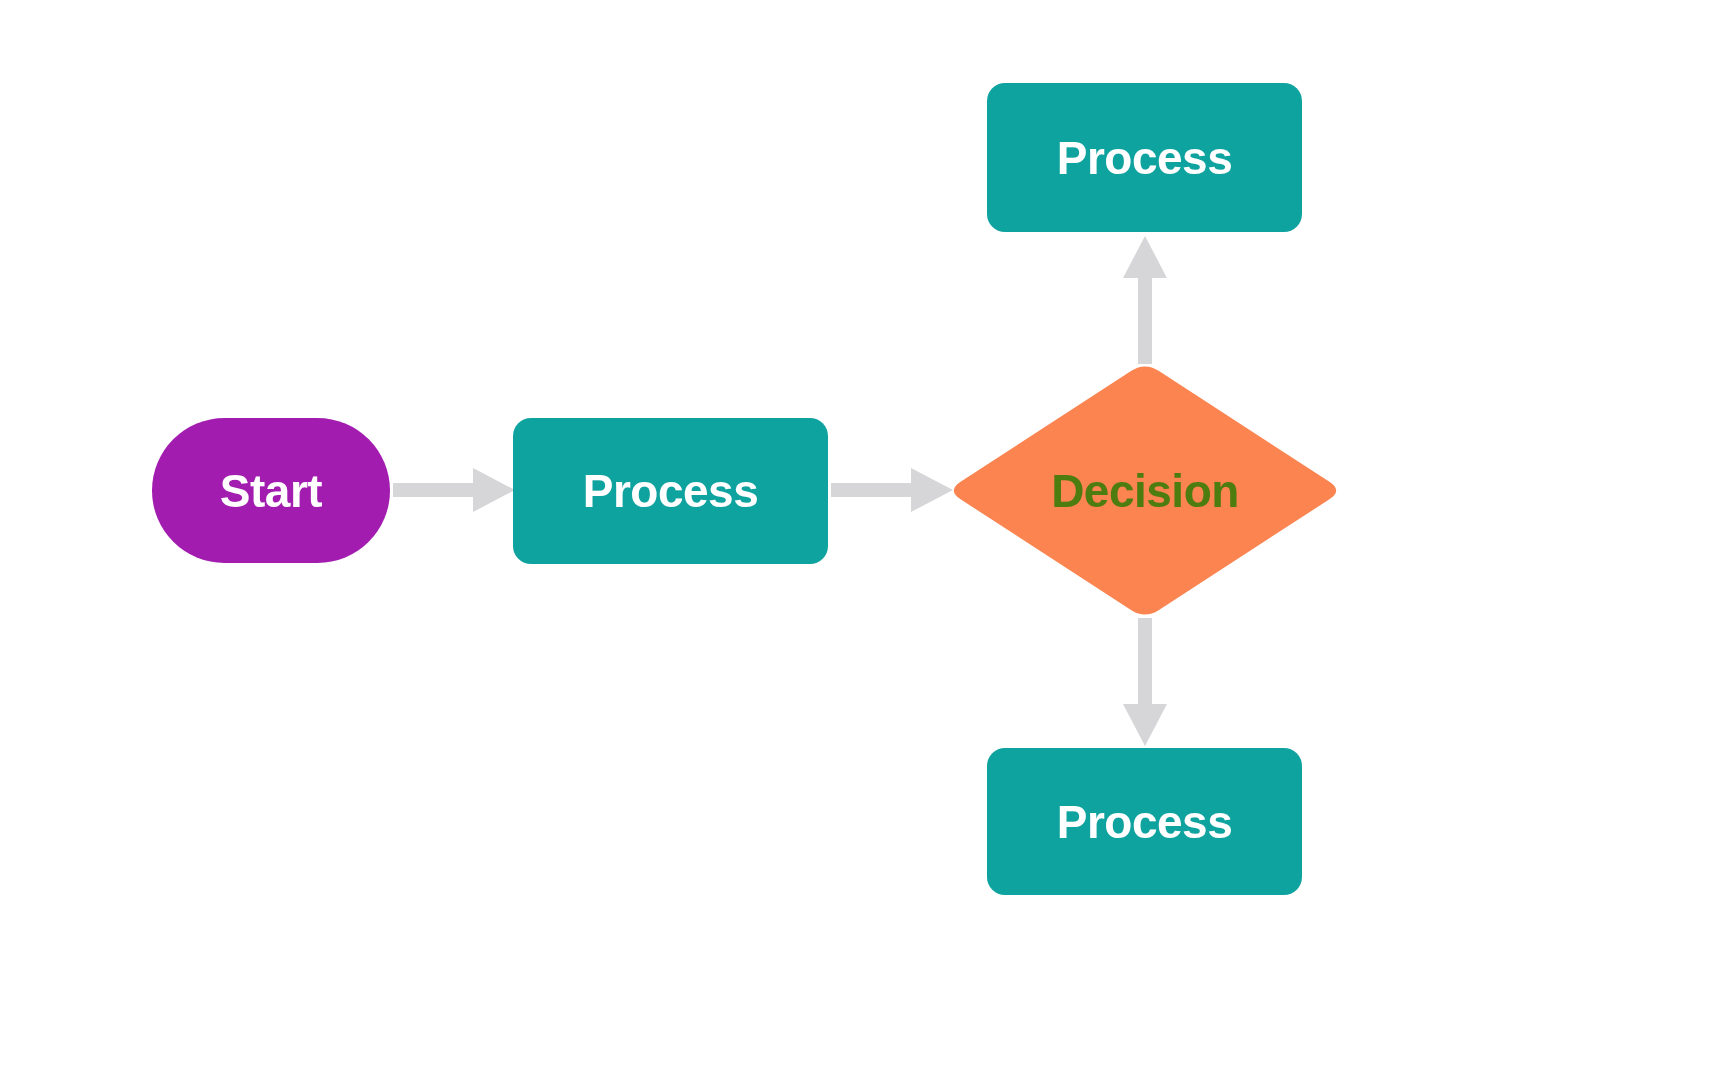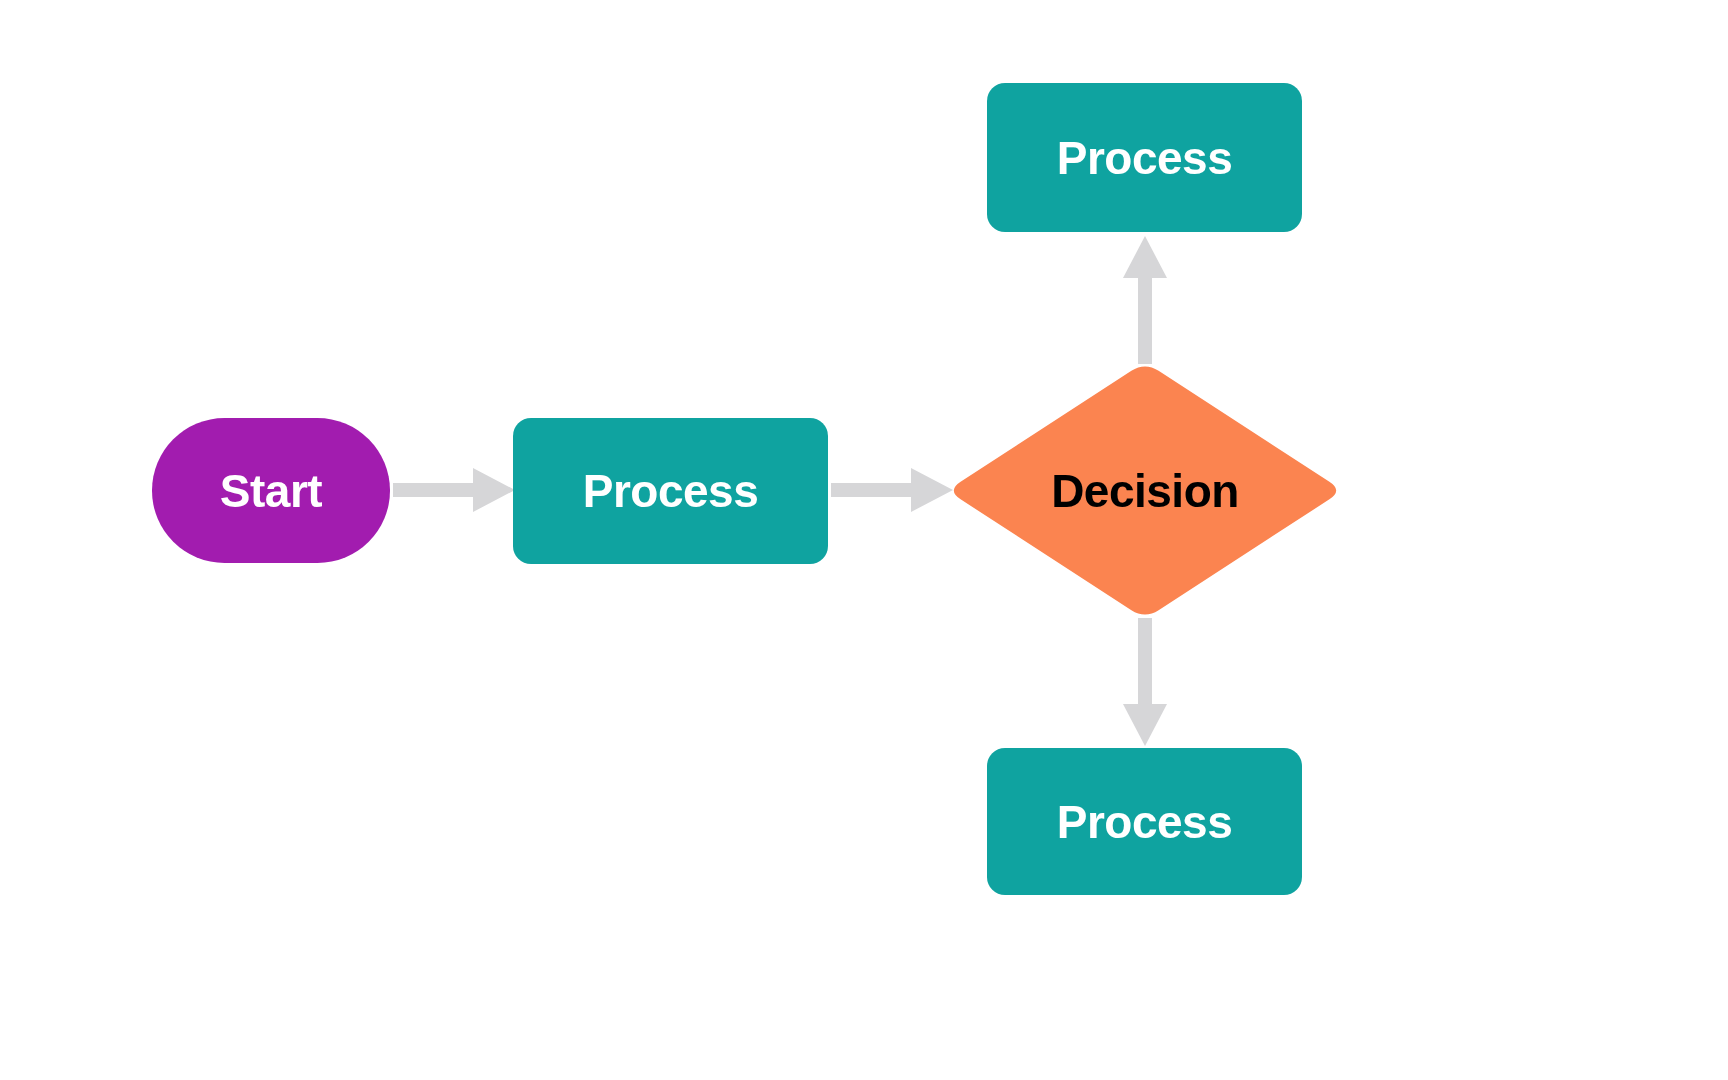--- a/index.html
+++ b/index.html
@@ -91,21 +91,21 @@
       <svg width="44" height="128" viewBox="0 0 44 128">
         <polygon points="15,0 15,86 0,86 22,128 44,86 29,86 29,0" fill="#d6d6d8"></polygon>
       </svg>
     </div>
     <div class="node terminator" style="left: 152px; top: 418px; width: 238px; height: 145px; font-size: 46px; color: rgb(255, 255, 255); background: #a21caf;">
       <span class="node-label">Start</span>
     </div>
     <div class="node process" style="left: 513px; top: 418px; width: 315px; height: 146px; font-size: 46px; color: rgb(255, 255, 255); background: rgb(15, 163, 160);">
       <span class="node-label">Process</span>
     </div>
-    <div class="node decision" style="left: 947px; top: 362px; width: 396px; height: 257px; font-size: 46px; color: #000000;">
+    <div class="node decision" style="left: 947px; top: 362px; width: 396px; height: 257px; font-size: 46px; color: #4d7c0f;">
       <svg class="decision-shape" viewBox="0 0 396 257" preserveAspectRatio="none">
         <path d="M 184.4 8.8 Q 198 0 211.6 8.8 L 382.4 119.7 Q 396 128.5 382.4 137.3 L 211.6 248.2 Q 198 257 184.4 248.2 L 13.6 137.3 Q 0 128.5 13.6 119.7 Z" fill="#fb8450"></path>
       </svg>
       <span class="node-label">Decision</span>
     </div>
     <div class="node process" style="left: 987px; top: 83px; width: 315px; height: 149px; font-size: 46px; color: rgb(255, 255, 255); background: rgb(15, 163, 160);">
       <span class="node-label">Process</span>
     </div>
     <div class="node process" style="left: 987px; top: 748px; width: 315px; height: 147px; font-size: 46px; color: rgb(255, 255, 255); background: rgb(15, 163, 160);">
       <span class="node-label">Process</span>

